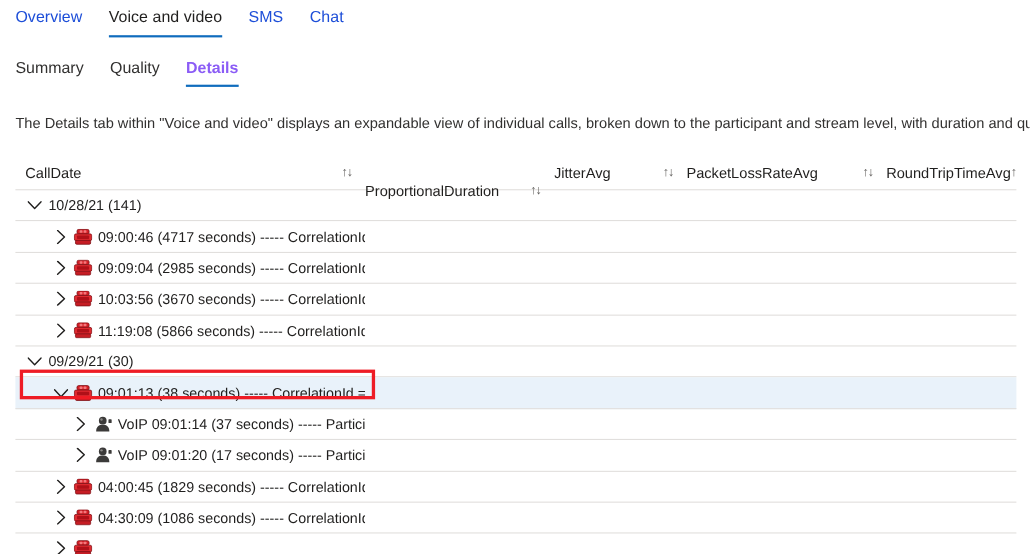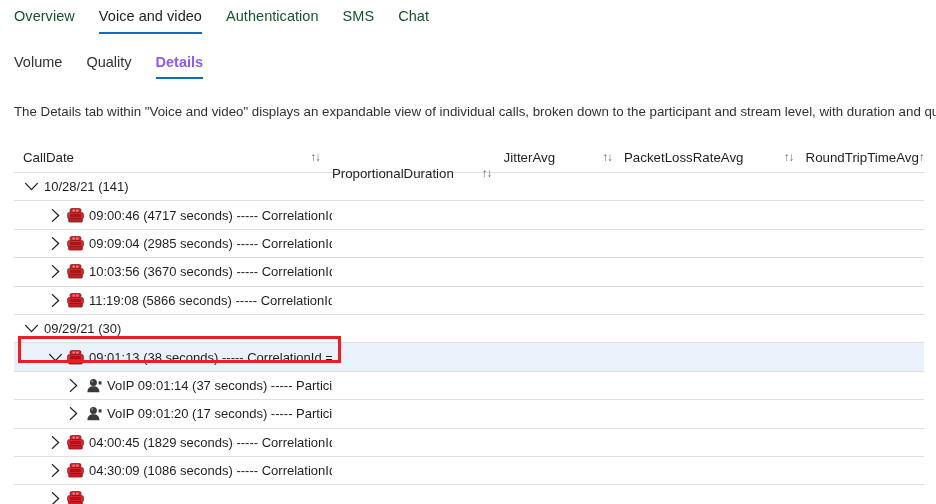--- a/index.html
+++ b/index.html
@@ -28,21 +28,21 @@
   .pivot-primary {
     display: flex;
     align-items: flex-start;
     padding: 6px 0 0 14px;
     height: 34px;
     box-sizing: border-box;
   }
   .pivot-primary .pivot-item {
     position: relative;
     font-size: 14.5px;
-    color: #14532d;
+    color: #1d4ed8;
     padding: 2px 11px 10px 11px;
     margin-right: 2px;
     white-space: nowrap;
     cursor: pointer;
     letter-spacing: 0.05px;
   }
   .pivot-primary .pivot-item:first-child { padding-left: 0; }
   .pivot-primary .pivot-item.selected {
     font-weight: normal;
     color: #201f1e;
@@ -211,27 +211,26 @@
   }
 </style>
 </head>
 <body>
 
 <div class="page">
 
   <div class="pivot-primary" id="primary-tabs">
       <div class="pivot-item"><span>Overview</span></div>
       <div class="pivot-item selected"><span>Voice and video</span></div>
-      <div class="pivot-item"><span>Authentication</span></div>
       <div class="pivot-item"><span>SMS</span></div>
       <div class="pivot-item"><span>Chat</span></div>
     </div>
 
   <div class="pivot-secondary" id="secondary-tabs">
-      <div class="pivot-item"><span>Volume</span></div>
+      <div class="pivot-item"><span>Summary</span></div>
       <div class="pivot-item"><span>Quality</span></div>
       <div class="pivot-item selected"><span>Details</span></div>
     </div>
 
   <div class="description">The Details tab within "Voice and video" displays an expandable view of individual calls, broken down to the participant and stream level, with duration and quality metrics.</div>
 
   <div class="table">
     <div class="thead" id="table-head">
         <div class="th col-calldate">
           <span class="th-label">CallDate</span>

